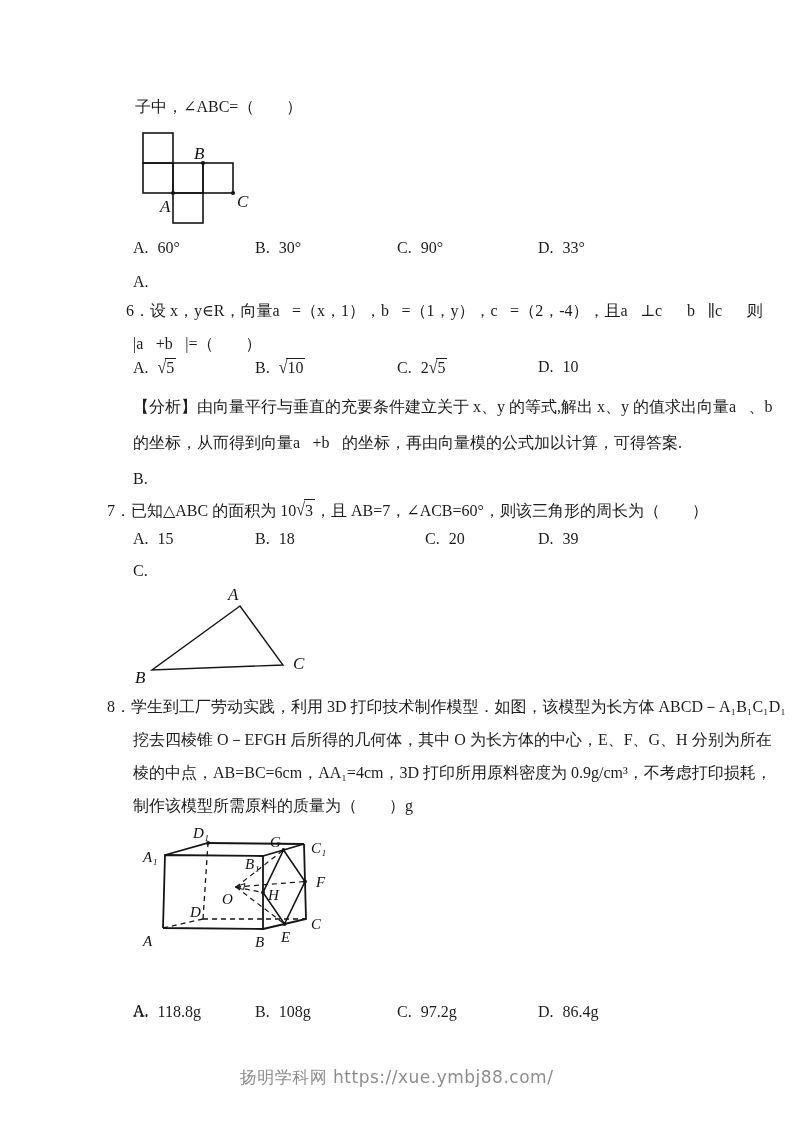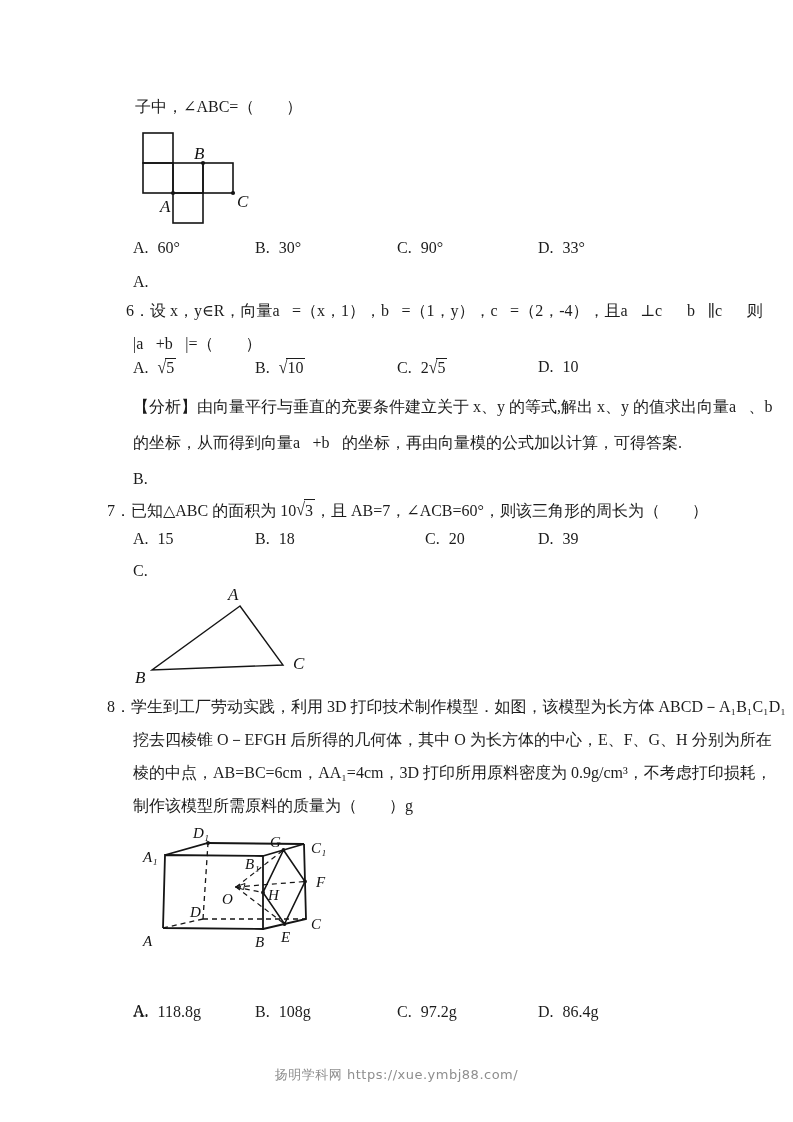--- a/index.html
+++ b/index.html
@@ -16,21 +16,21 @@
   .rsign{ display:inline-block; transform:scaleY(1.12); transform-origin:bottom; }
   .rbody{ display:inline-block; border-top:1.4px solid #1c1c1c; padding:0 2px 0 1px; margin-left:-1px; }
   .fig { position:absolute; }
   .fig line, .fig polyline, .fig polygon, .fig rect, .fig path { stroke:#151515; fill:none; }
   .fig text { font-family:"Liberation Serif","DejaVu Serif",serif; font-style:italic; fill:#111; stroke:none; }
   .dash { stroke-dasharray:5,4; }
   .dot { fill:#151515; stroke:none; }
   .footer {
     position:absolute; top:1066px; left:0; width:793px; text-align:center;
     font-family:"DejaVu Sans","Liberation Sans",sans-serif;
-    font-size:13px; color:#8e8e8e; letter-spacing:0.5px;
+    font-size:17px; color:#8e8e8e; letter-spacing:0.5px;
   }
 </style>
 </head>
 <body>
 
 <div class="page">
 
   <div class="t" style="left:135px; top:96px;">子中，∠ABC=（　　）</div>
 
   <svg class="fig" style="left:115px; top:126px;" width="150" height="105" viewBox="0 0 150 105">

